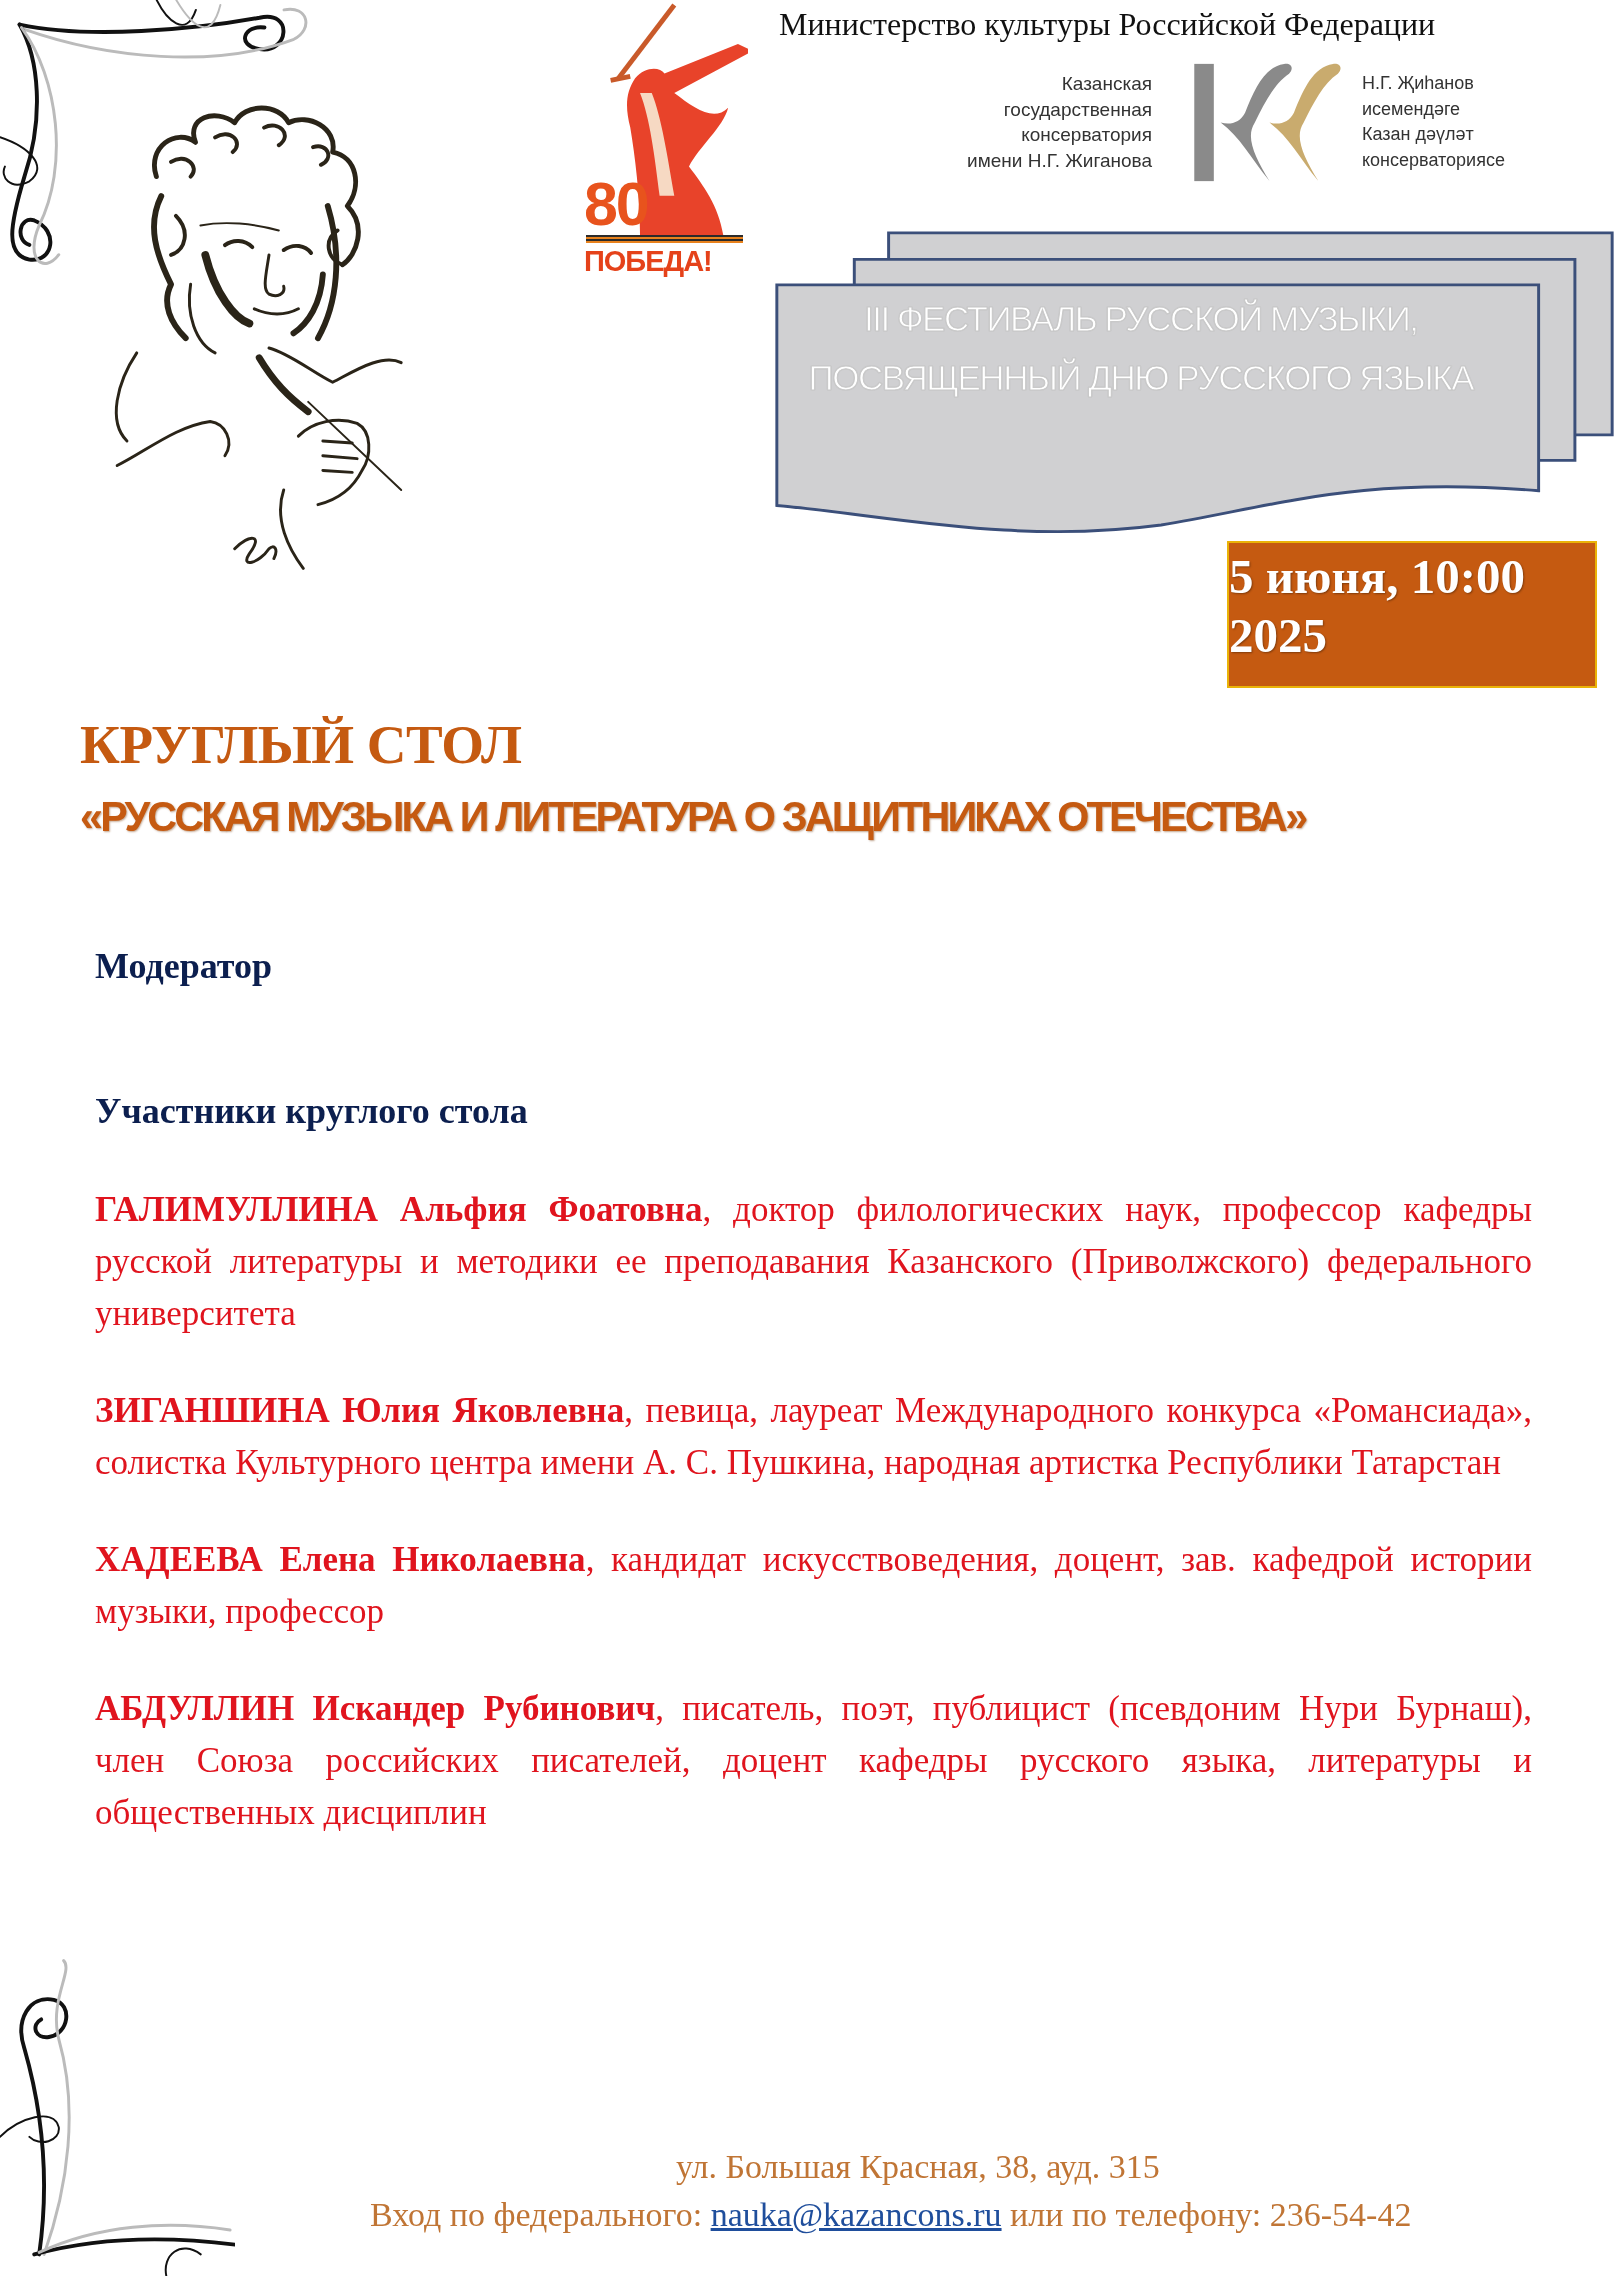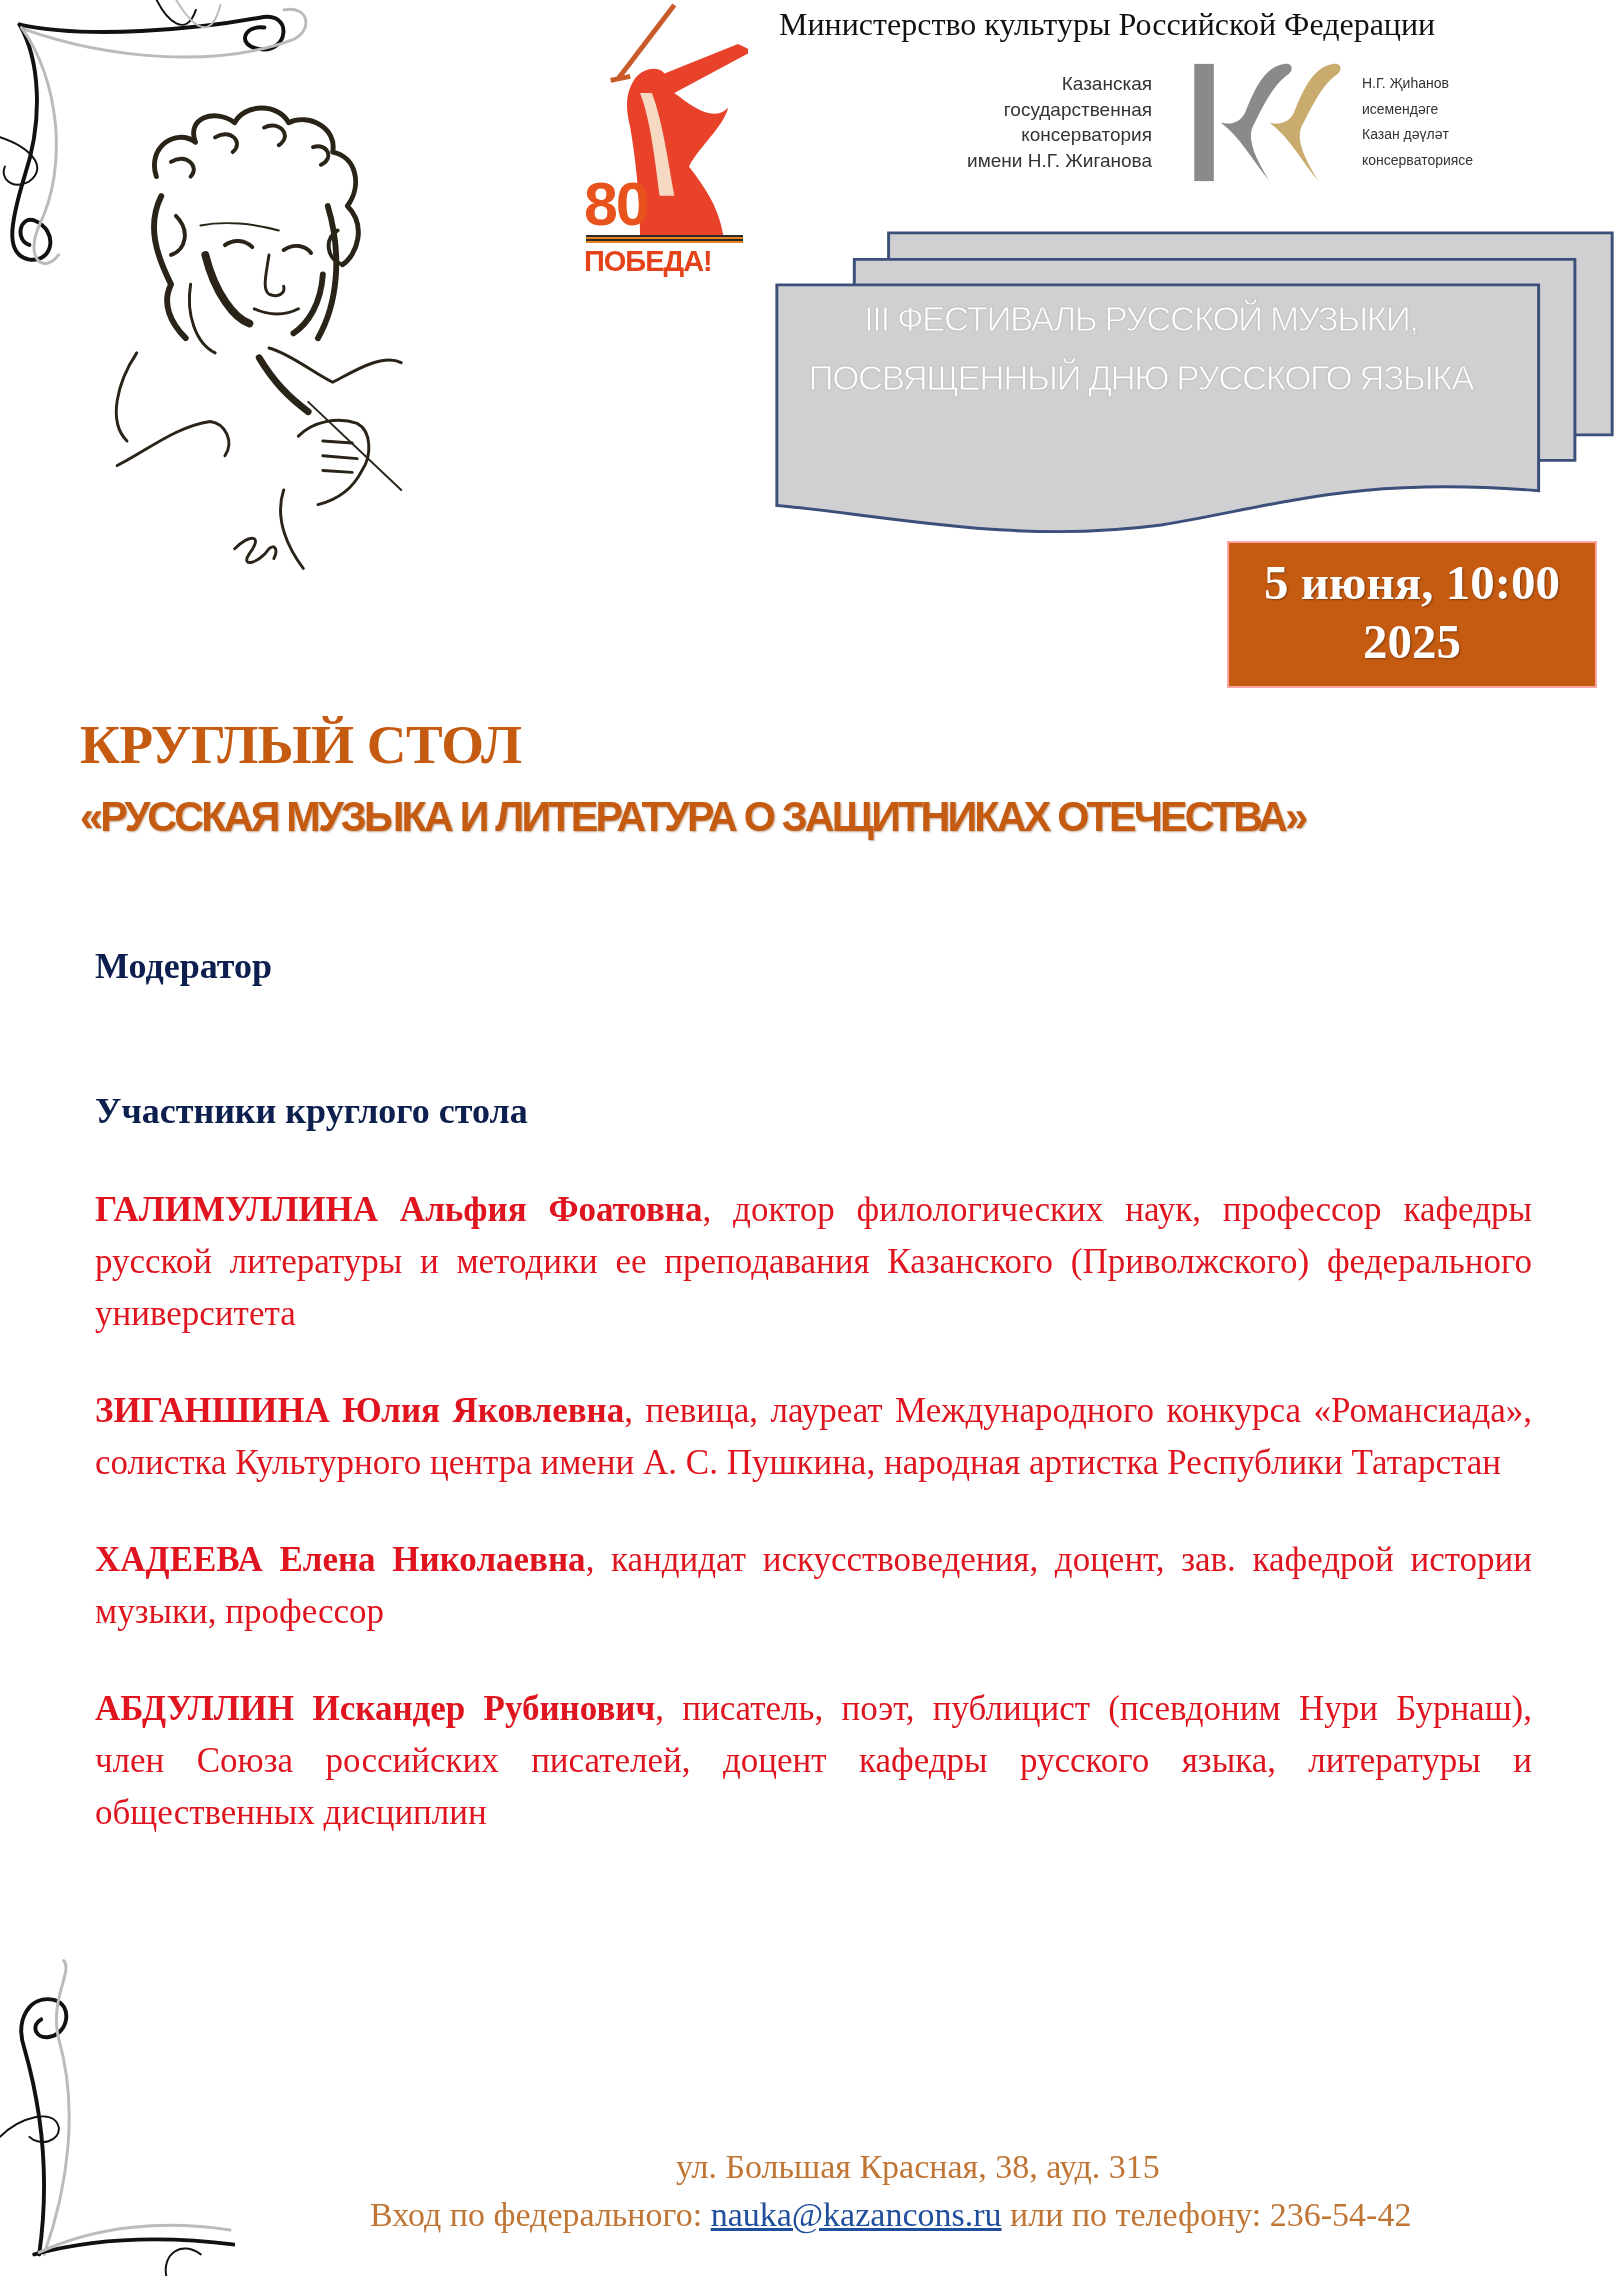--- a/index.html
+++ b/index.html
@@ -21,35 +21,35 @@
   .victory .word { position: absolute; left: 2.9px; top: 247px; font-family: "Liberation Sans", sans-serif;
                    font-weight: bold; font-size: 29px; color: #e5421a; line-height: 1; letter-spacing: -1px; }
 
   
   .ministry { position: absolute; left: 779px; top: 5.9px; font-size: 32px; color: #111; white-space: nowrap; }
 
   
   .cons-left { position: absolute; right: 468px; top: 71px; text-align: right;
                font-family: "Liberation Sans", sans-serif; font-size: 19px; line-height: 25.5px; color: #333; }
   .cons-right { position: absolute; left: 1362px; top: 71px; text-align: left;
-                font-family: "Liberation Sans", sans-serif; font-size: 14px; line-height: 25.5px; color: #333; }
+                font-family: "Liberation Sans", sans-serif; font-size: 18px; line-height: 25.5px; color: #333; }
   .kk-logo { position: absolute; left: 1186px; top: 59px; width: 167px; height: 127px; }
 
   
   .banner { position: absolute; left: 769px; top: 221px; width: 851px; height: 314px; }
   .banner-text { position: absolute; right: 147px; top: 289px; text-align: center;
                  font-family: "Liberation Sans", sans-serif; font-size: 35px; line-height: 59px;
                  color: #ffffff; letter-spacing: -1.5px; -webkit-text-stroke: 1px #c9c9c9;
                  text-shadow: 0 0 1px #8a8a8a; white-space: nowrap; }
 
   
   .date-box { position: absolute; left: 1227px; top: 541px; width: 370px; height: 147px;
-              background: #c55a11; border: 2px solid #fca5a5; box-sizing: border-box;
-              color: #fff; text-align: center; font-weight: bold; font-size: 49px; line-height: 59px;
-              padding-top: 10px; text-shadow: 1px 1px 2px rgba(0,0,0,0.35); }
+              background: #c55a11; border: 2px solid #eab308; box-sizing: border-box;
+              color: #fff; font-weight: bold; font-size: 49px; line-height: 59px;
+              padding-top: 4px; text-shadow: 1px 1px 2px rgba(0,0,0,0.35); }
 
   
   .title-1 { position: absolute; left: 80px; top: 713px; font-size: 55px; font-weight: bold; color: #c55a11;
              letter-spacing: -0.5px; }
   .title-2 { position: absolute; left: 80px; top: 792px; font-family: "Liberation Sans", sans-serif;
              font-size: 43px; color: #c55a11; letter-spacing: -2.9px; white-space: nowrap;
              text-shadow: 1px 1px 2px rgba(120,60,10,0.45); font-weight: bold; transform: scaleX(0.96); transform-origin: left; }
 
   
   .content { position: absolute; left: 95px; top: 941px; width: 1437px; }

